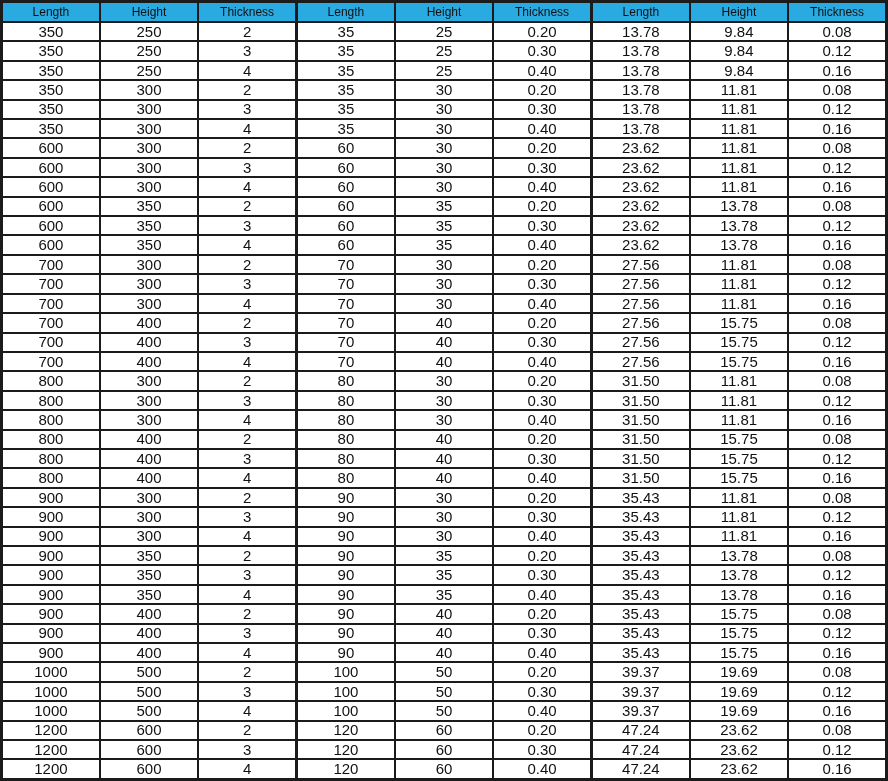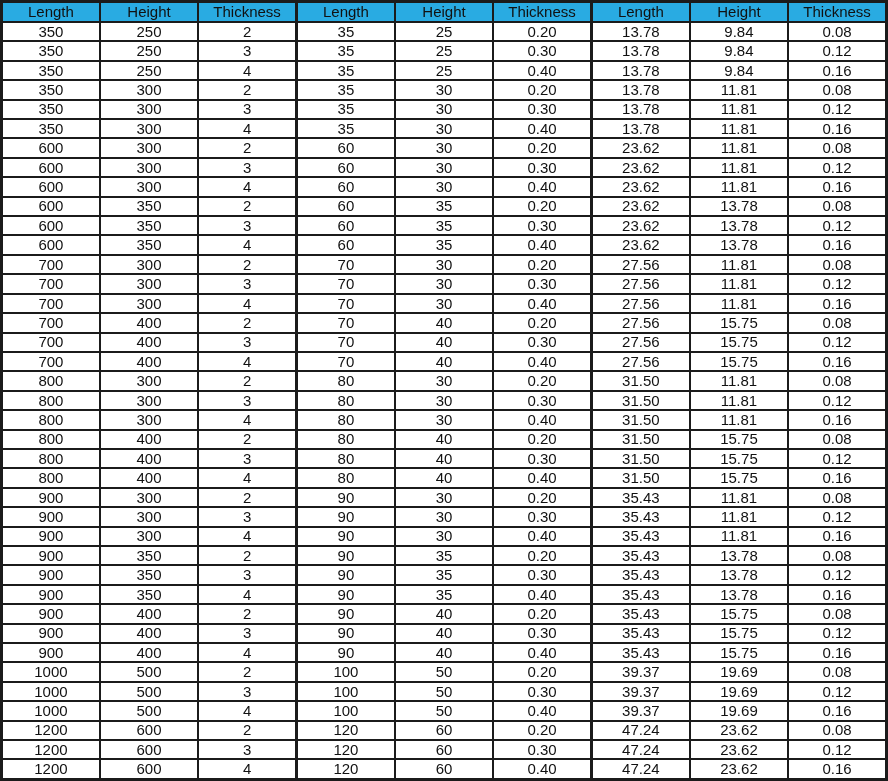--- a/index.html
+++ b/index.html
@@ -29,21 +29,21 @@
     background: var(--header-bg, #29abe2);
     color: var(--text-color, #111111);
     font-weight: bold;
     font-size: 15px;
     height: 21px;
   }
   th.col-header {
     background: var(--header-bg, #29abe2);
     color: var(--text-color, #111111);
     font-weight: normal;
-    font-size: 15px;
+    font-size: 12px;
     height: 18px;
   }
   td {
     font-size: 15px;
     font-weight: normal;
     color: var(--text-color, #111111);
     background: #ffffff;
   }
   .group-start {
     border-left-width: 3px;

